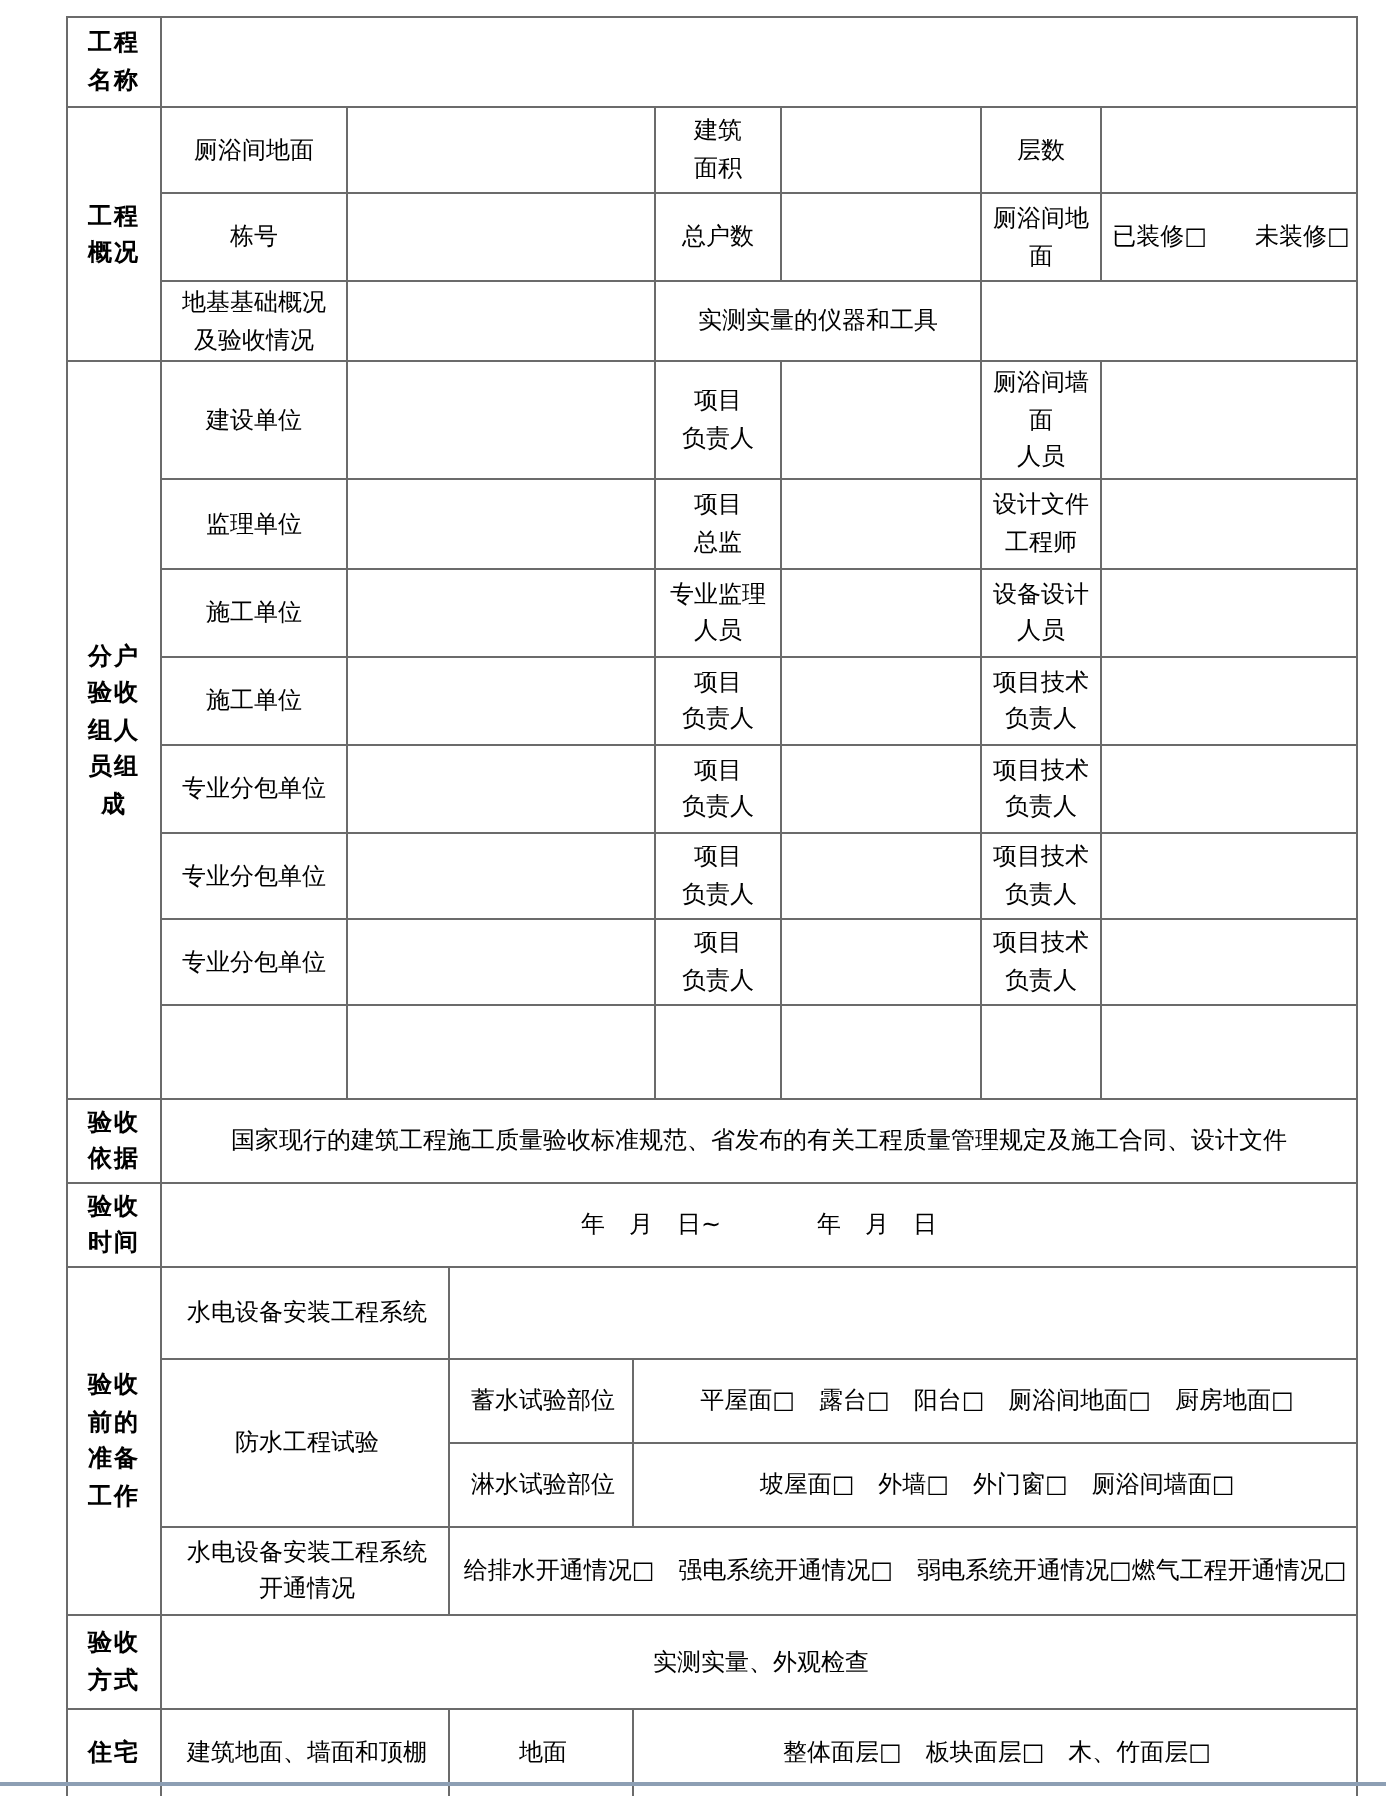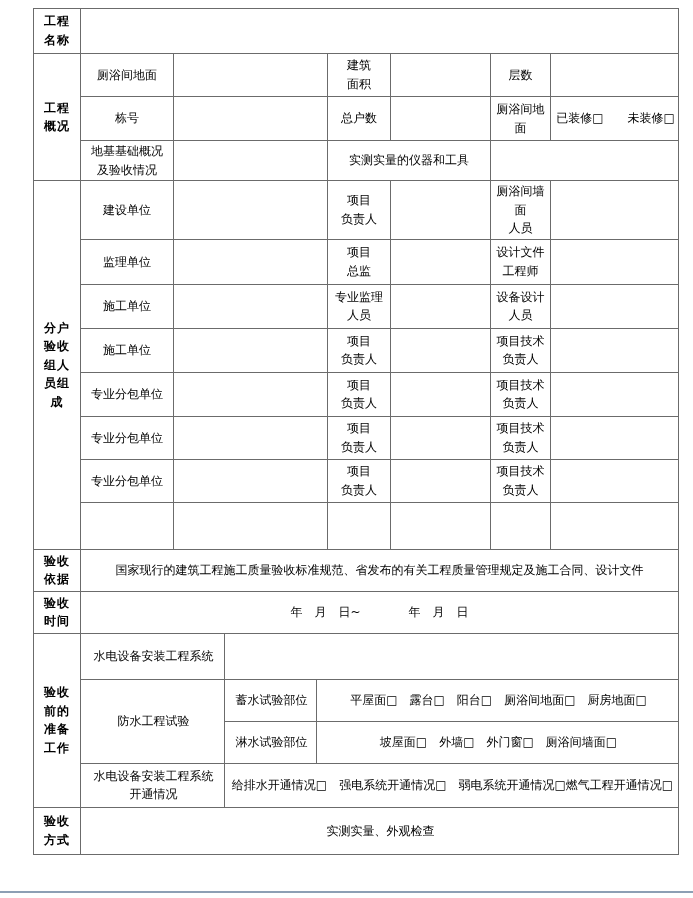--- a/index.html
+++ b/index.html
@@ -218,16 +218,32 @@
       </colgroup>
     <tbody>
         <tr style="height:47px">
       <td class="lbl">验收
 方式</td>
       <td class="left">实测实量、外观检查</td>
     </tr>
   </tbody>
     </table>
 
+  <table class="tnext">
+    <colgroup>
+      <col style="width:47px">
+        <col style="width:144px">
+        <col style="width:92px">
+        <col style="width:362px">
+    </colgroup>
+    <tbody>
+        <tr style="height:44px">
+      <td class="lbl">住宅</td>
+      <td class="left">建筑地面、墙面和顶棚</td>
+      <td class="left">地面</td>
+      <td class="left">整体面层□　板块面层□　木、竹面层□</td>
+    </tr>
+  </tbody>
+    </table>
 
 </div>
 
 <div class="bottom-line"></div>
 
 </body></html>

